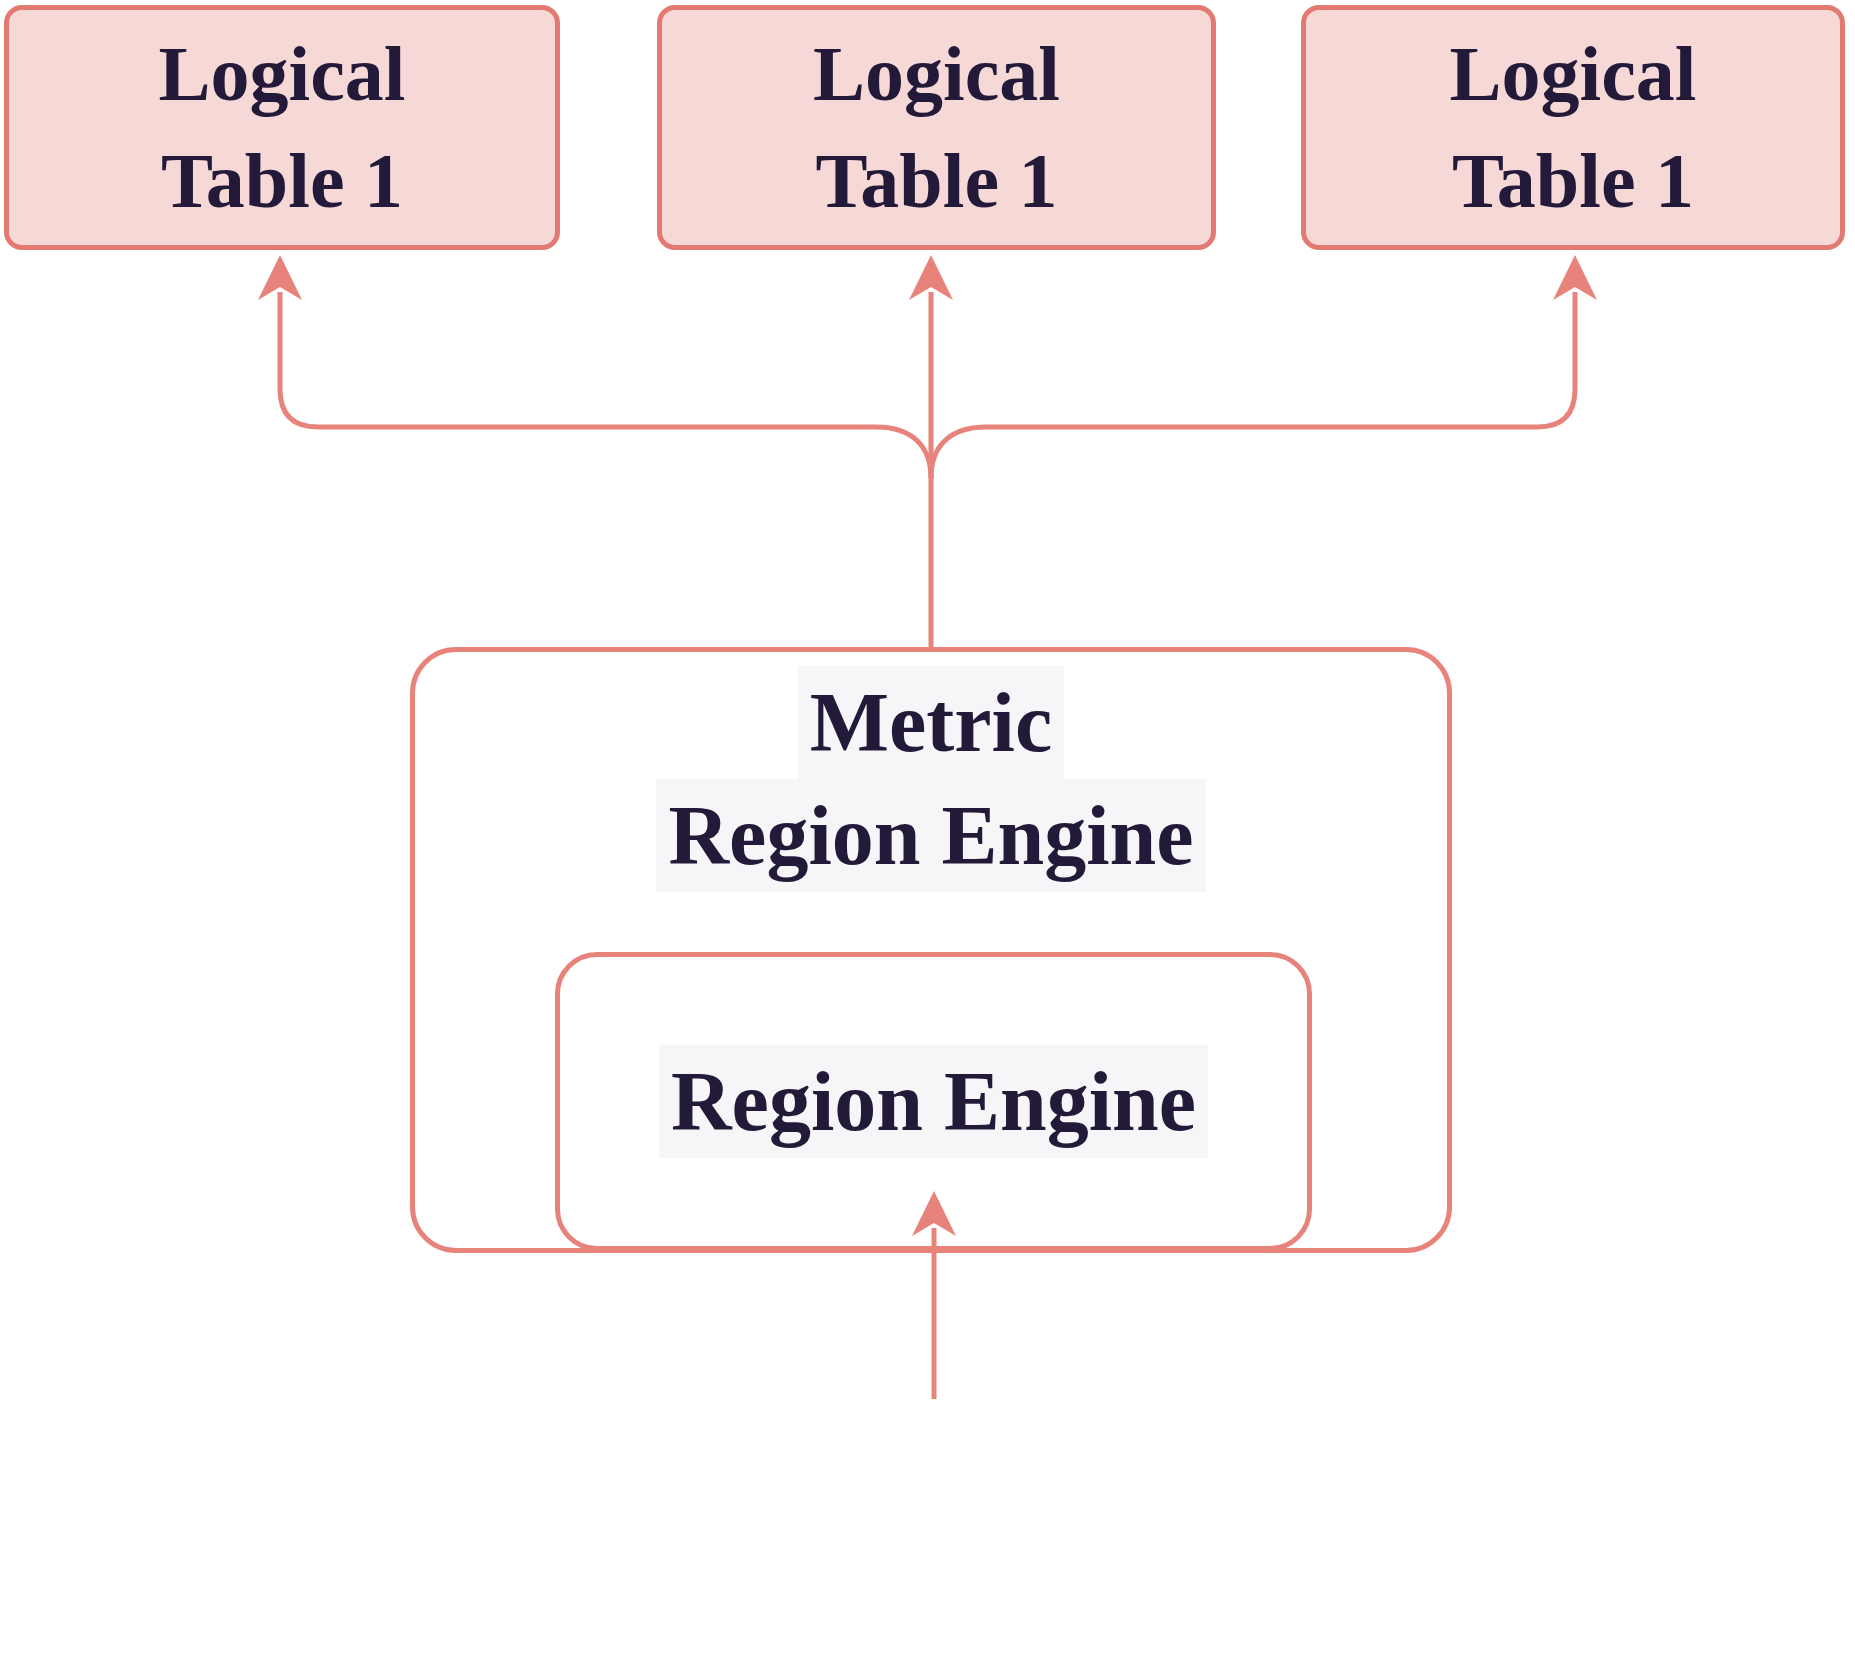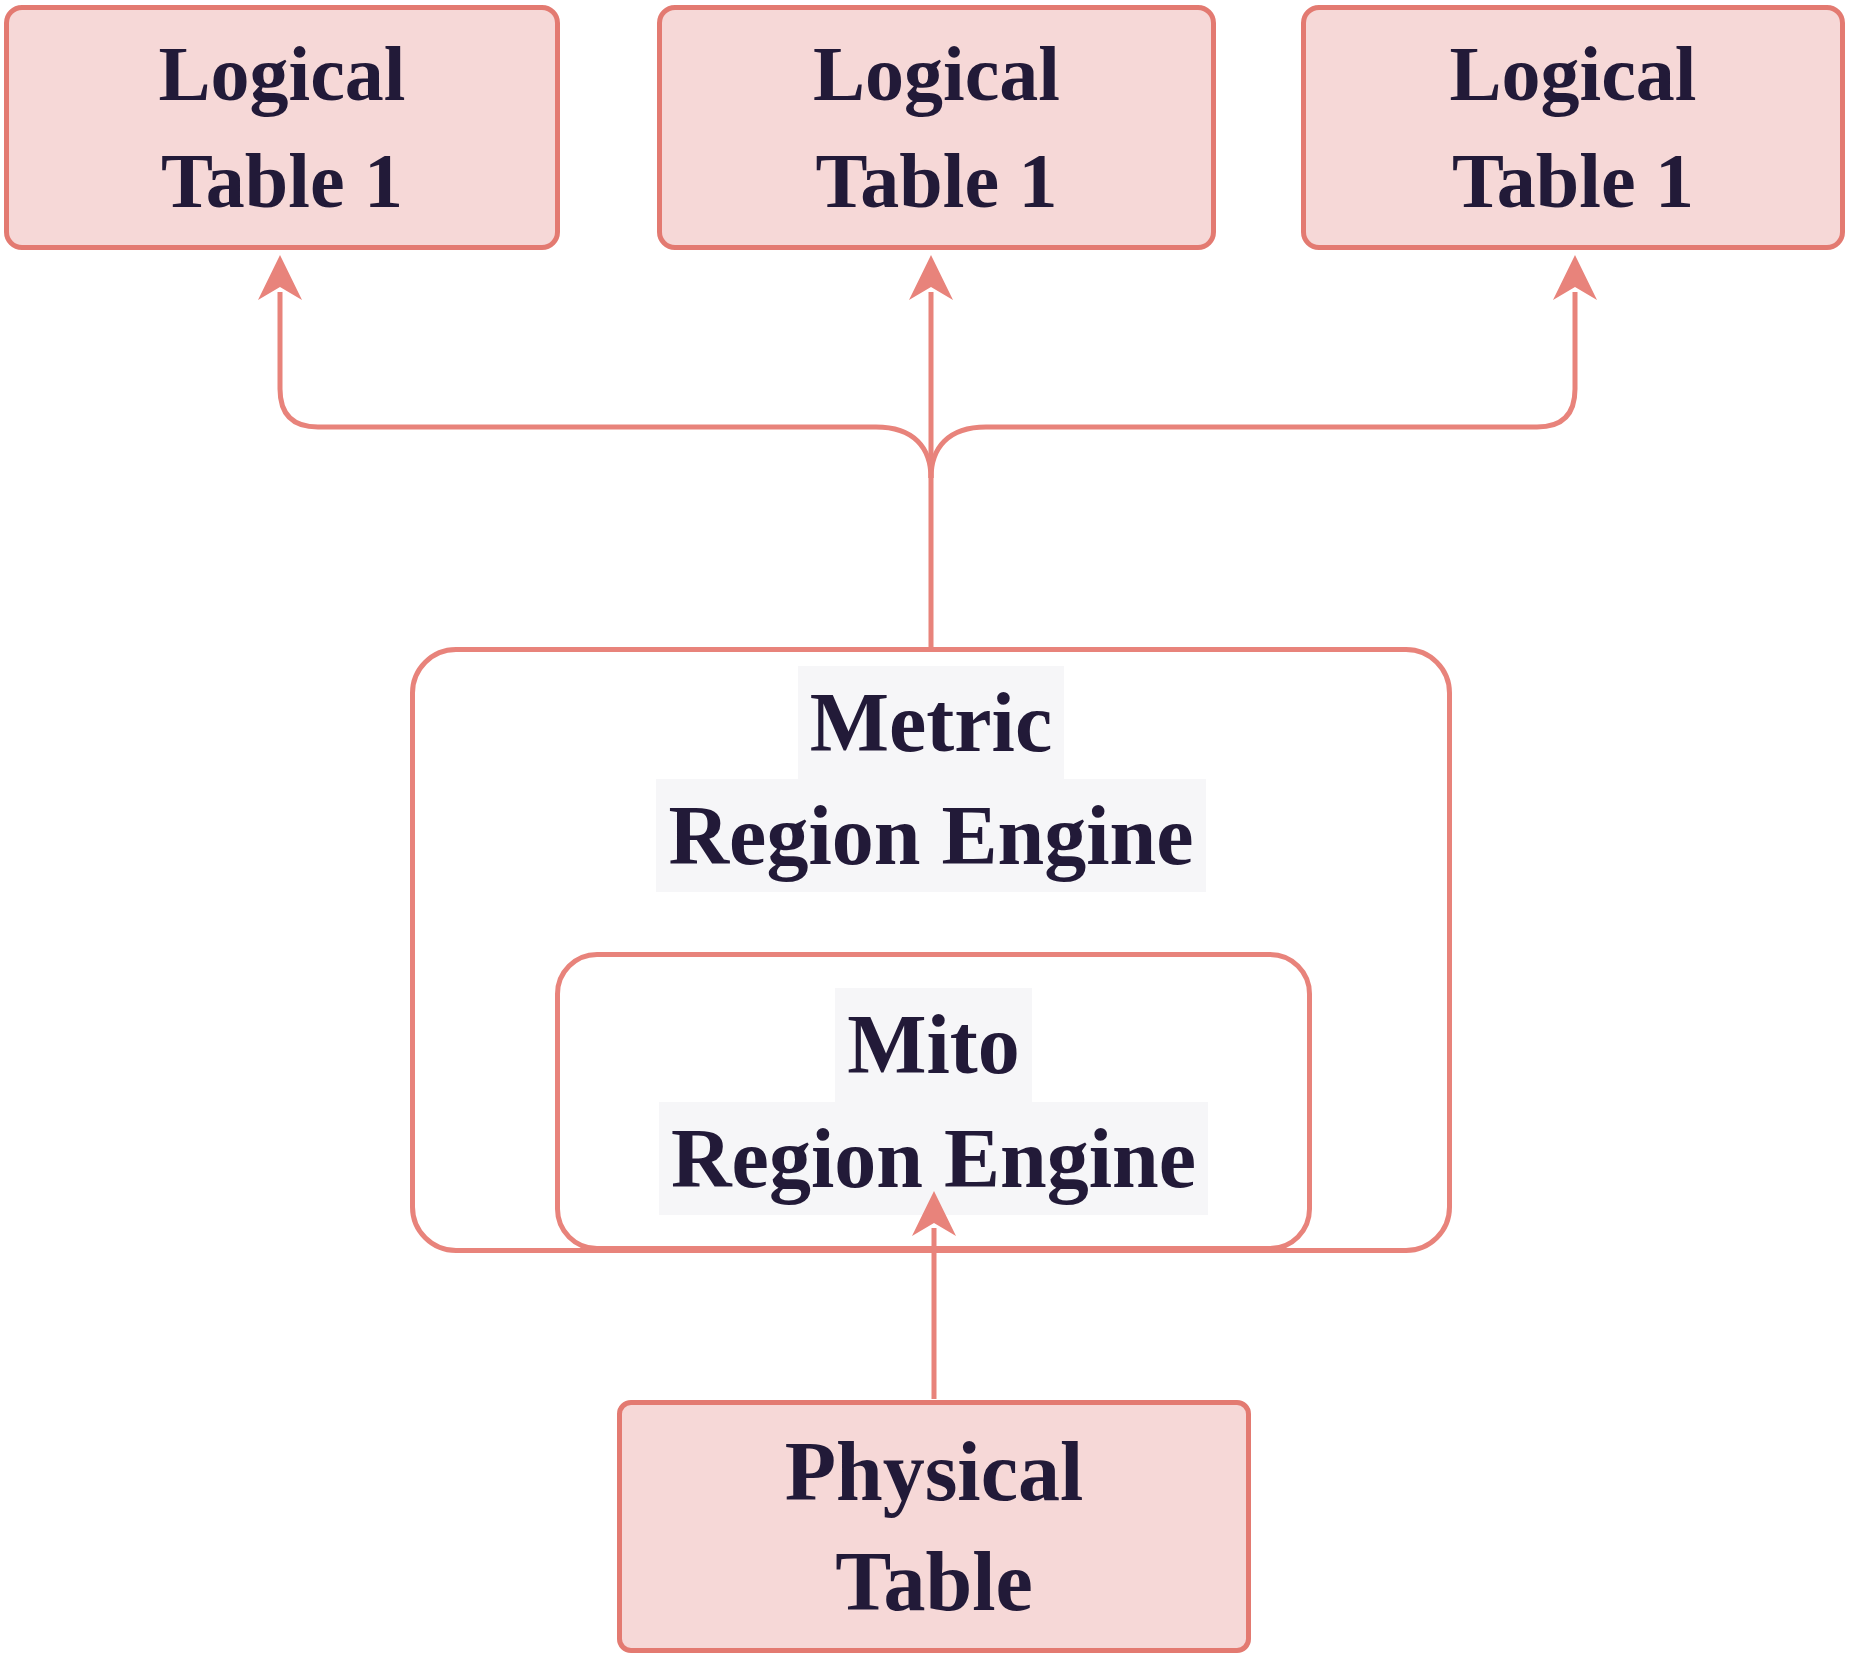--- a/index.html
+++ b/index.html
@@ -87,28 +87,23 @@
     <span class="line">Logical</span>
     <span class="line">Table 1</span>
   </div>
 
   <div class="node white" id="node-metric">
     <span class="line">Metric</span>
     <span class="line">Region Engine</span>
   </div>
 
   <div class="node white" id="node-mito">
-    <span class="line">Mito</span>
     <span class="line">Region Engine</span>
   </div>
 
-  <div class="node pink" id="node-physical">
-    <span class="line">Physical</span>
-    <span class="line">Table</span>
-  </div>
 
   <svg id="edge-layer" viewBox="0 0 1855 1660" xmlns="http://www.w3.org/2000/svg">
 
     <path d="M 931 649 L 931 292"></path>
     <polygon points="931,255 953,300 931,287 909,300"></polygon>
 
     <path d="M 931 478 C 931 448 914 427 876 427 L 318 427 Q 280 427 280 389 L 280 292"></path>
     <polygon points="280,255 302,300 280,287 258,300"></polygon>
 
     <path d="M 931 478 C 931 448 948 427 986 427 L 1537 427 Q 1575 427 1575 389 L 1575 292"></path>

